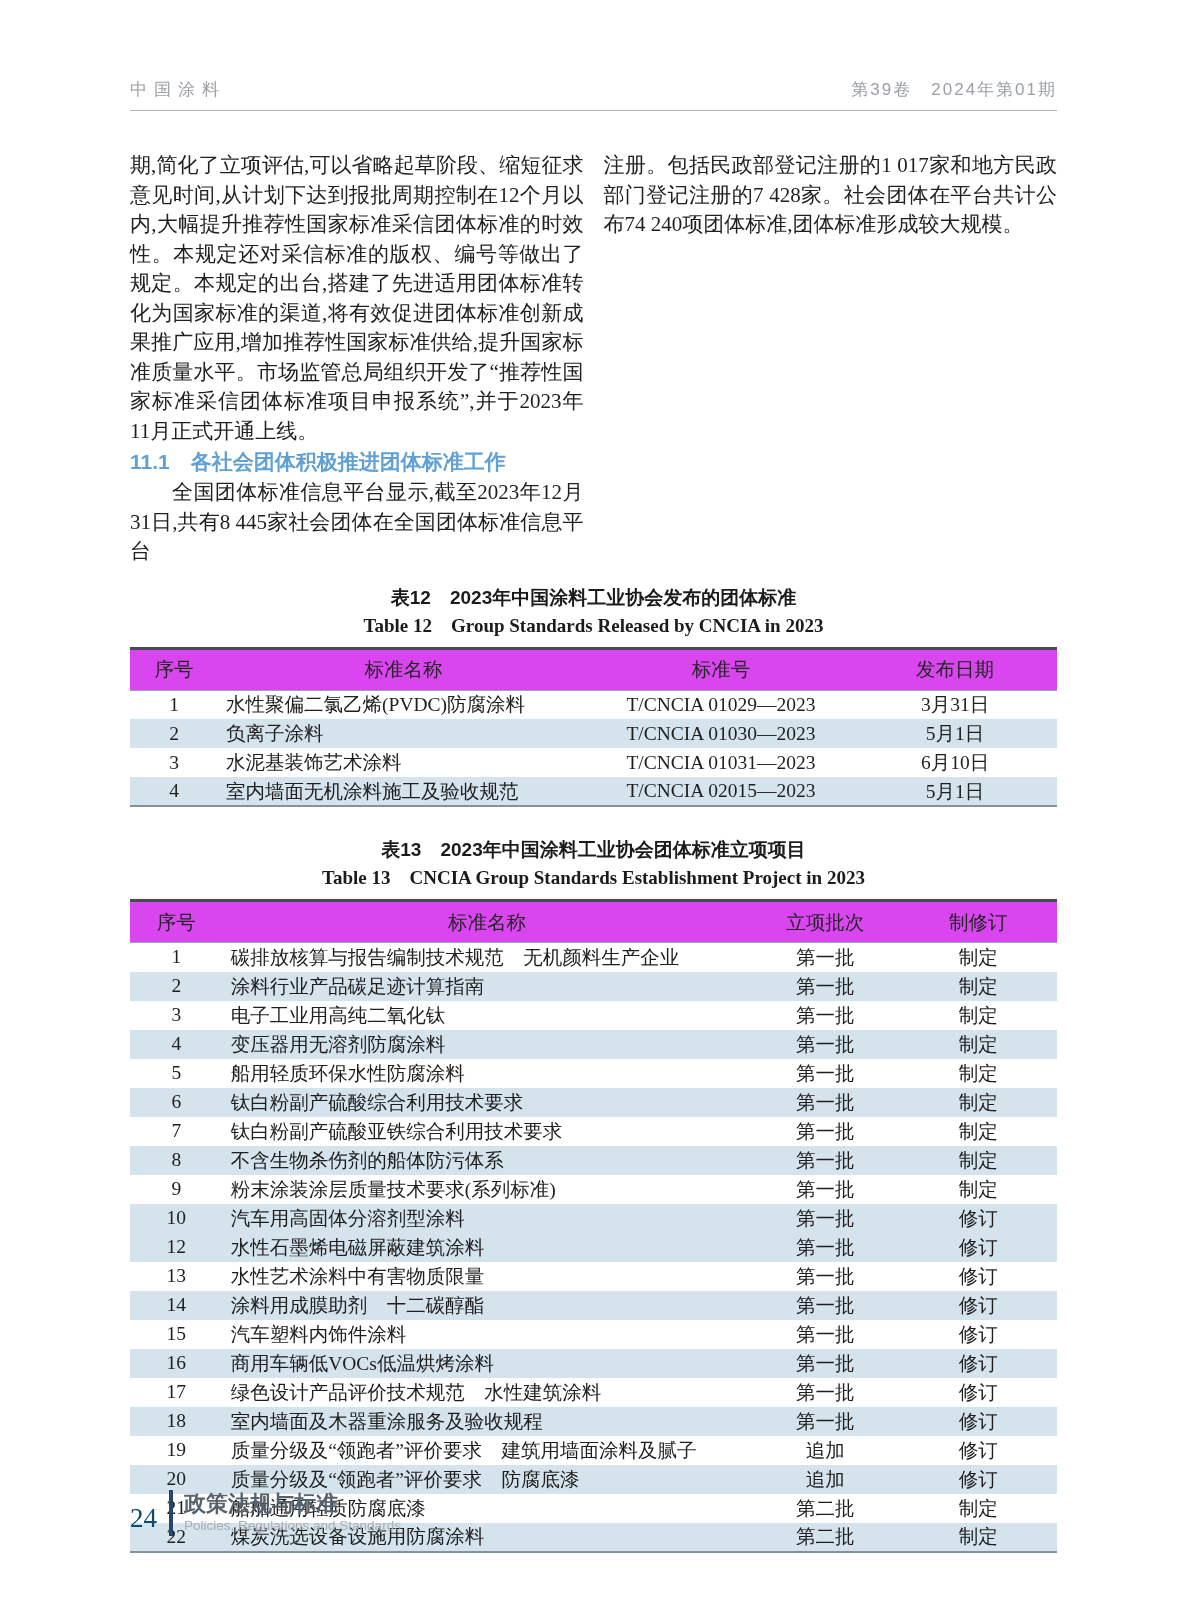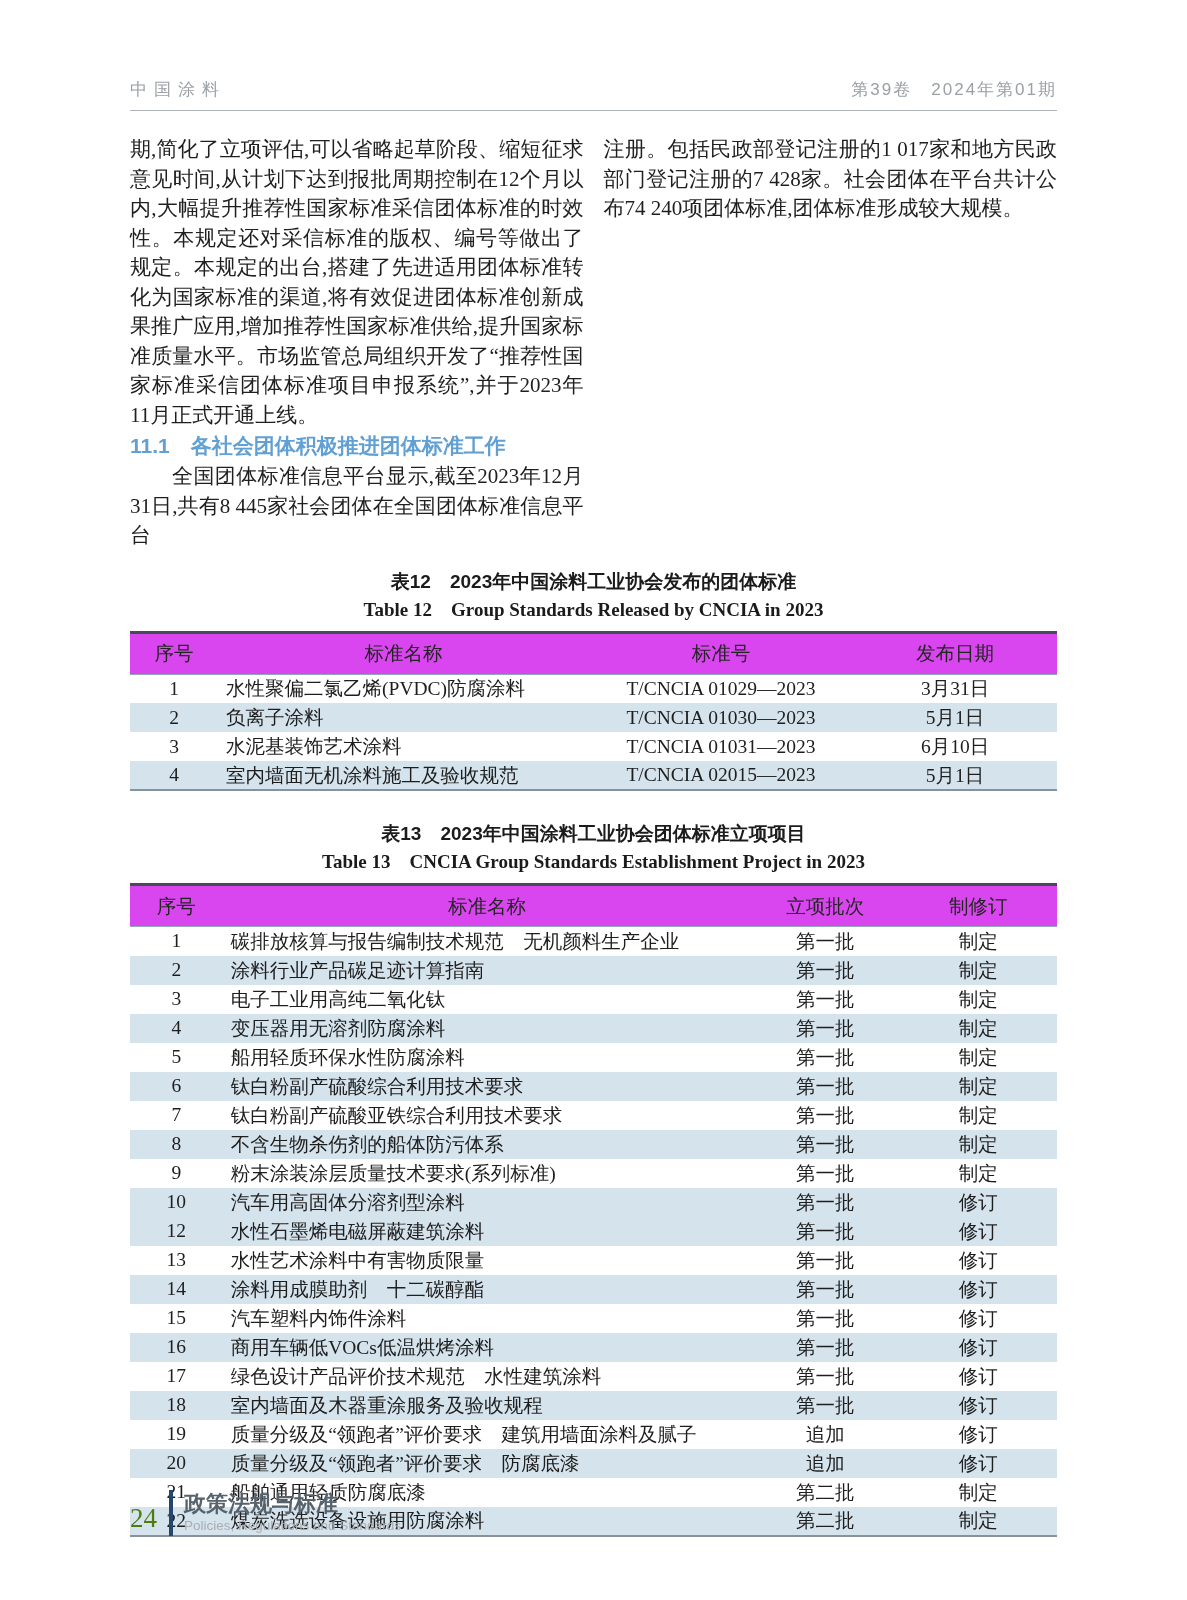--- a/index.html
+++ b/index.html
@@ -13,21 +13,21 @@
 
   
   .page-header { display:flex; justify-content:space-between; align-items:flex-end;
     border-bottom:1px solid #aeb4b9; padding-bottom:9px; }
   .journal-name { font-family:"Liberation Sans","DejaVu Sans",sans-serif;
     font-size:17px; color:#9aa0a5; letter-spacing:7px; }
   .volume-issue { font-family:"Liberation Sans","DejaVu Sans",sans-serif;
     font-size:17px; color:#9aa0a5; letter-spacing:2px; }
 
   
-  .article-columns { display:flex; gap:20px; margin-top:24px; }
+  .article-columns { display:flex; gap:20px; margin-top:40px; }
   .col { flex:1 1 0; font-size:21px; line-height:29.5px; text-align:justify; }
   .col p { text-align:justify; }
   .indent { text-indent:2em; }
   .section-heading {
     font-family:"Liberation Sans","DejaVu Sans",sans-serif;
     color:#61a0d3; font-weight:bold; font-size:21px; line-height:30px;
     margin:1px 0 1px 0; text-align:left;
   }
 
   
@@ -42,21 +42,21 @@
   thead tr { background:#d946ef; }
   thead th { font-weight:normal; font-size:19.5px; color:#242424; height:42px;
     text-align:center; border-bottom:1px solid #93a7b6; }
   tbody td { font-size:19.5px; color:#1e1e1e; height:29px; padding:0; vertical-align:middle; }
   tbody tr.alt { background:#d5e3ed; }
   td.ctr { text-align:center; }
   td.name { text-align:left; padding-left:8px; }
 
   
   .page-footer { position:absolute; left:130px; top:1490px; display:flex; align-items:center; }
-  .page-number { font-size:27px; color:#4d7c0f; font-family:"Liberation Serif","DejaVu Serif",serif;
+  .page-number { font-size:27px; color:#0c4a6e; font-family:"Liberation Serif","DejaVu Serif",serif;
     margin-right:12px; margin-top:10px; }
   .footer-bar { width:4px; height:46px; background:#27476a; margin-right:11px; }
   .footer-titles { display:flex; flex-direction:column; justify-content:center; }
   .footer-section-zh { font-family:"Liberation Sans","DejaVu Sans",sans-serif;
     font-weight:bold; font-size:22px; color:#56636d; line-height:26px; }
   .footer-section-en { font-family:"Liberation Sans","DejaVu Sans",sans-serif;
     font-size:13.5px; color:#a9aeb3; line-height:18px; }
 </style>
 </head>
 <body>

